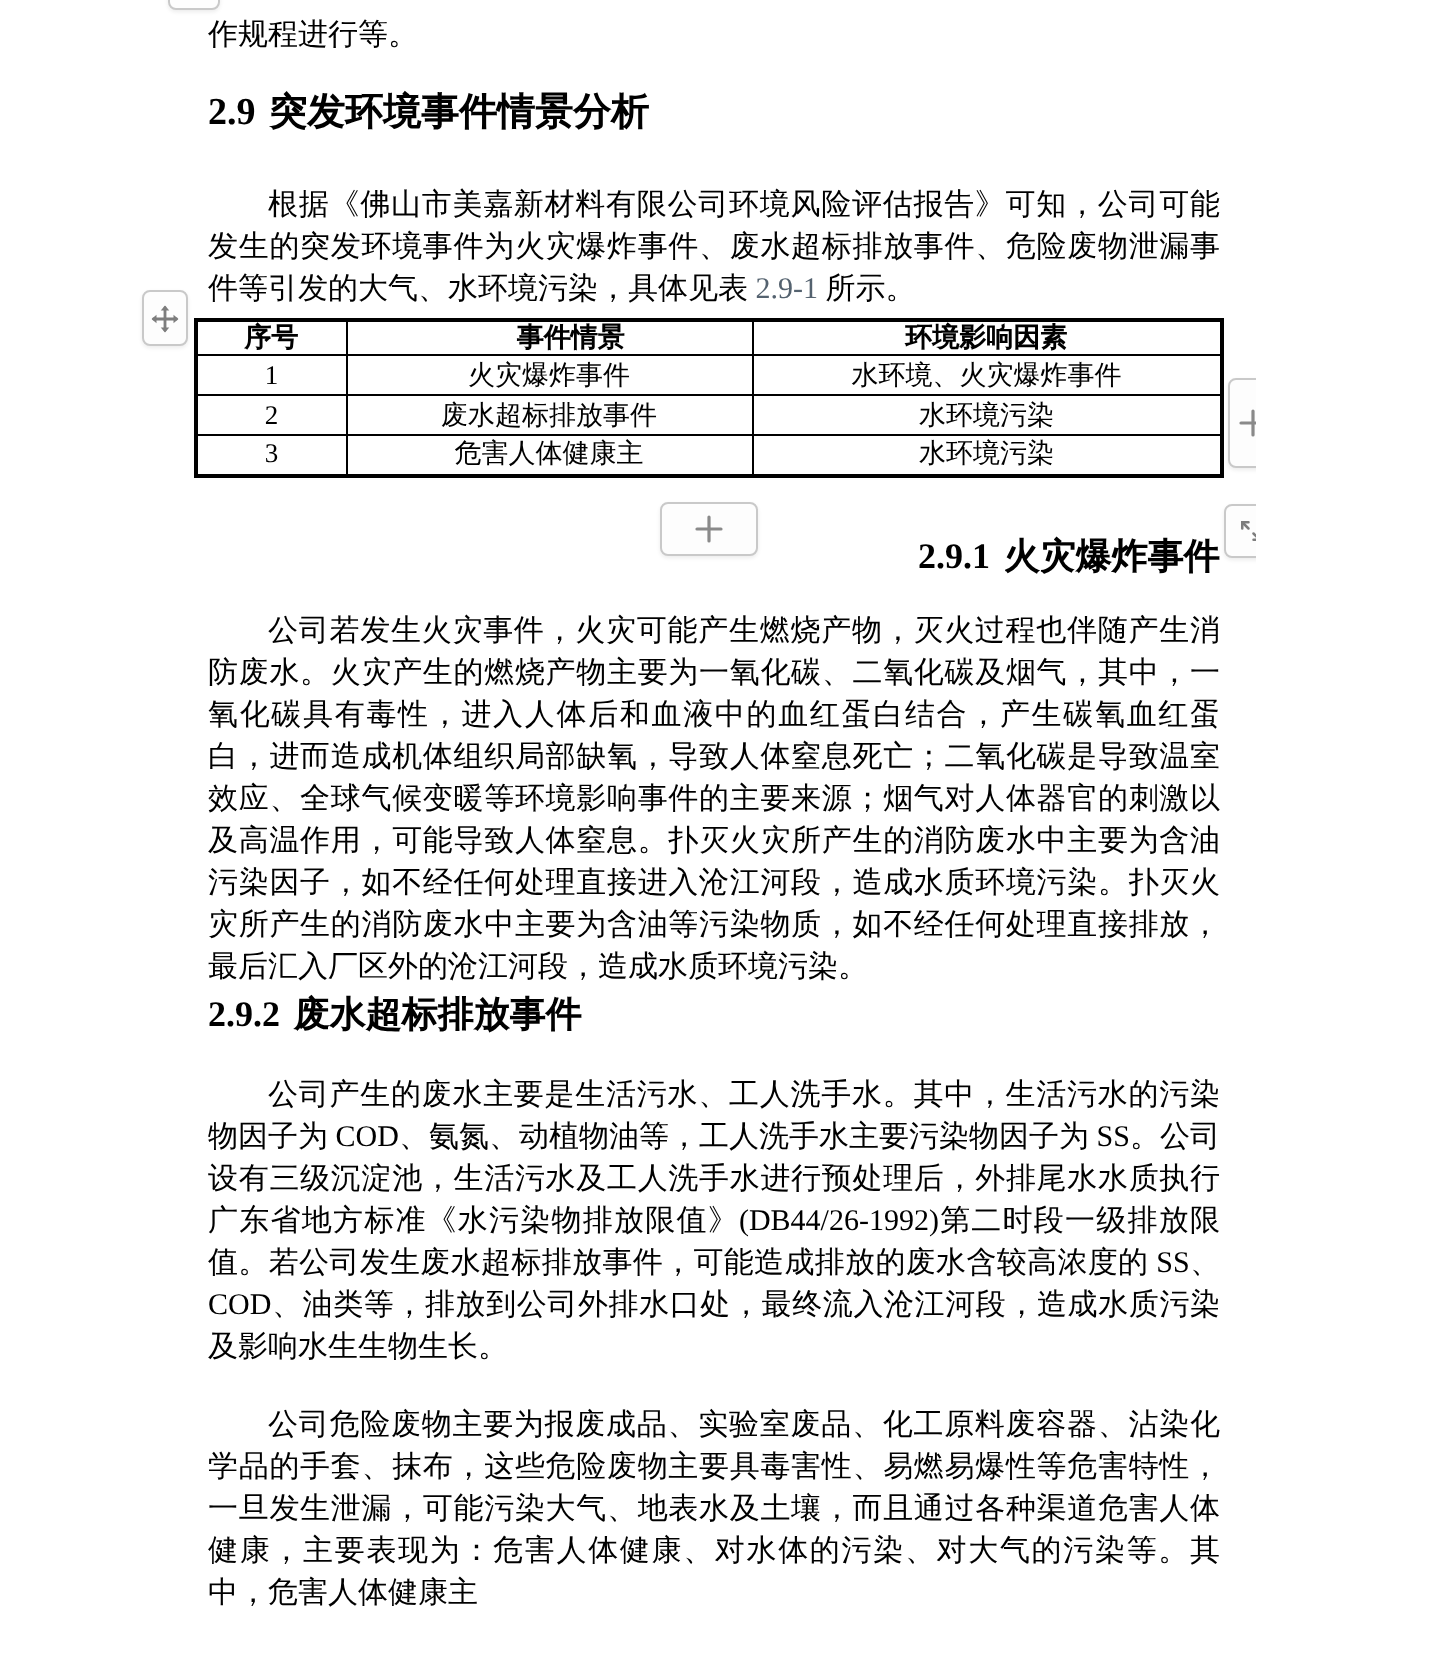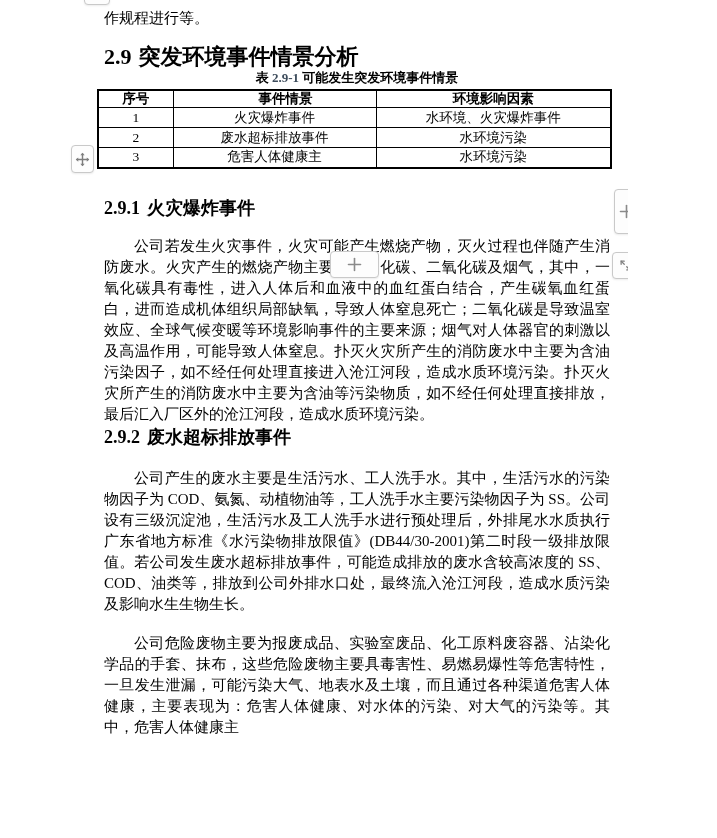--- a/index.html
+++ b/index.html
@@ -12,21 +12,21 @@
   .page { position:relative; width:628px; height:838px; background:#fff; overflow:hidden; }
 
   
   .doc { position:absolute; left:104px; top:0; width:506px; }
   p.body {
     font-size:15px; line-height:21px; text-align:justify;
     text-indent:2em; color:#000;
   }
   p.cont { font-size:15px; line-height:21px; margin-top:8px; text-indent:0; }
   h2.sec {
-    margin-top:16px; font-size:22px; line-height:24px; font-weight:bold; color:#000;
+    margin-top:16px; font-size:19px; line-height:24px; font-weight:bold; color:#000;
   }
   h3.sec {
     font-size:18px; line-height:24px; font-weight:bold; color:#000;
   }
   .num { font-family:"Liberation Serif","DejaVu Serif",serif; margin-right:7px; }
   .p1 { margin-top:24px; }
   .field-ref { color:#54626f; }
   .caption {
     margin-top:1px; text-align:center; font-weight:bold;
     font-size:13px; line-height:16px;
@@ -41,21 +41,21 @@
   table.evt td, table.evt th {
     border:1px solid #000; text-align:center; vertical-align:middle;
     font-size:13.5px; padding:0; height:20px; line-height:18px; font-weight:normal;
   }
   table.evt tr.hdr th { font-weight:bold; height:17px; line-height:16px; }
   table.evt { border:2px solid #000; }
   table.evt .c0 { width:75px;margin-top:17px; }
   table.evt .c1 { width:203px;padding-left:22px; }
   table.evt .c2 { width:235px;margin-top:40px; }
 
-  .h31 { margin-top:27px; }
+  .h31 { margin-top:27px;text-align:right; }
   .p2  { margin-top:16px; }
   .h32 { }
   .p3  { margin-top:19px; }
   .h33 { margin-top:17px; }
   .p4  { margin-top:18px; }
 
   
   .ov-btn {
     position:absolute; background:#fdfdfd;
     border:1px solid #c9c9c9; border-radius:4px;
@@ -79,22 +79,22 @@
 <body>
 
 <div class="page">
 
   <div class="doc">
 
     <p class="cont">作规程进行等。</p>
 
     <h2 class="sec"><span class="num">2.9</span><span>突发环境事件情景分析</span></h2>
 
+    <p class="body p1"><span>根据《佛山市美嘉新材料有限公司环境风险评估报告》可知，公司可能发生的突发环境事件为火灾爆炸事件、废水超标排放事件、危险废物泄漏事件等引发的大气、水环境污染，具体见表 </span><span class="field-ref">2.9-1</span><span> 所示。</span></p>
 
-    <div class="caption"><span>表 </span><span class="field-ref">2.9-1</span><span> 可能发生突发环境事件情景</span></div>
 
     <table class="evt">
       <tbody>
         <tr class="hdr">
           <th class="c0">序号</th>
           <th class="c1">事件情景</th>
           <th class="c2">环境影响因素</th>
         </tr>
         <tr>
           <td>1</td>
@@ -113,21 +113,21 @@
         </tr>
       </tbody>
     </table>
 
     <h3 class="sec h31"><span class="num">2.9.1</span><span>火灾爆炸事件</span></h3>
 
     <p class="body p2">公司若发生火灾事件，火灾可能产生燃烧产物，灭火过程也伴随产生消防废水。火灾产生的燃烧产物主要为一氧化碳、二氧化碳及烟气，其中，一氧化碳具有毒性，进入人体后和血液中的血红蛋白结合，产生碳氧血红蛋白，进而造成机体组织局部缺氧，导致人体窒息死亡；二氧化碳是导致温室效应、全球气候变暖等环境影响事件的主要来源；烟气对人体器官的刺激以及高温作用，可能导致人体窒息。扑灭火灾所产生的消防废水中主要为含油污染因子，如不经任何处理直接进入沧江河段，造成水质环境污染。扑灭火灾所产生的消防废水中主要为含油等污染物质，如不经任何处理直接排放，最后汇入厂区外的沧江河段，造成水质环境污染。</p>
 
     <h3 class="sec h32"><span class="num">2.9.2</span><span>废水超标排放事件</span></h3>
 
-    <p class="body p3">公司产生的废水主要是生活污水、工人洗手水。其中，生活污水的污染物因子为 COD、氨氮、动植物油等，工人洗手水主要污染物因子为 SS。公司设有三级沉淀池，生活污水及工人洗手水进行预处理后，外排尾水水质执行广东省地方标准《水污染物排放限值》(DB44/30-2001)第二时段一级排放限值。若公司发生废水超标排放事件，可能造成排放的废水含较高浓度的 SS、COD、油类等，排放到公司外排水口处，最终流入沧江河段，造成水质污染及影响水生生物生长。</p>
+    <p class="body p3">公司产生的废水主要是生活污水、工人洗手水。其中，生活污水的污染物因子为 COD、氨氮、动植物油等，工人洗手水主要污染物因子为 SS。公司设有三级沉淀池，生活污水及工人洗手水进行预处理后，外排尾水水质执行广东省地方标准《水污染物排放限值》(DB44/26-1992)第二时段一级排放限值。若公司发生废水超标排放事件，可能造成排放的废水含较高浓度的 SS、COD、油类等，排放到公司外排水口处，最终流入沧江河段，造成水质污染及影响水生生物生长。</p>
 
 
     <p class="body p4">公司危险废物主要为报废成品、实验室废品、化工原料废容器、沾染化学品的手套、抹布，这些危险废物主要具毒害性、易燃易爆性等危害特性，一旦发生泄漏，可能污染大气、地表水及土壤，而且通过各种渠道危害人体健康，主要表现为：危害人体健康、对水体的污染、对大气的污染等。其中，危害人体健康主</p>
   </div>
 
   <button class="ov-btn btn-top-partial"></button>
 
   <button class="ov-btn btn-move">
     <span>
       <svg width="17" height="17" viewBox="0 0 24 24" fill="none" stroke="#7d7d7d" stroke-width="2" stroke-linecap="round" stroke-linejoin="round">

